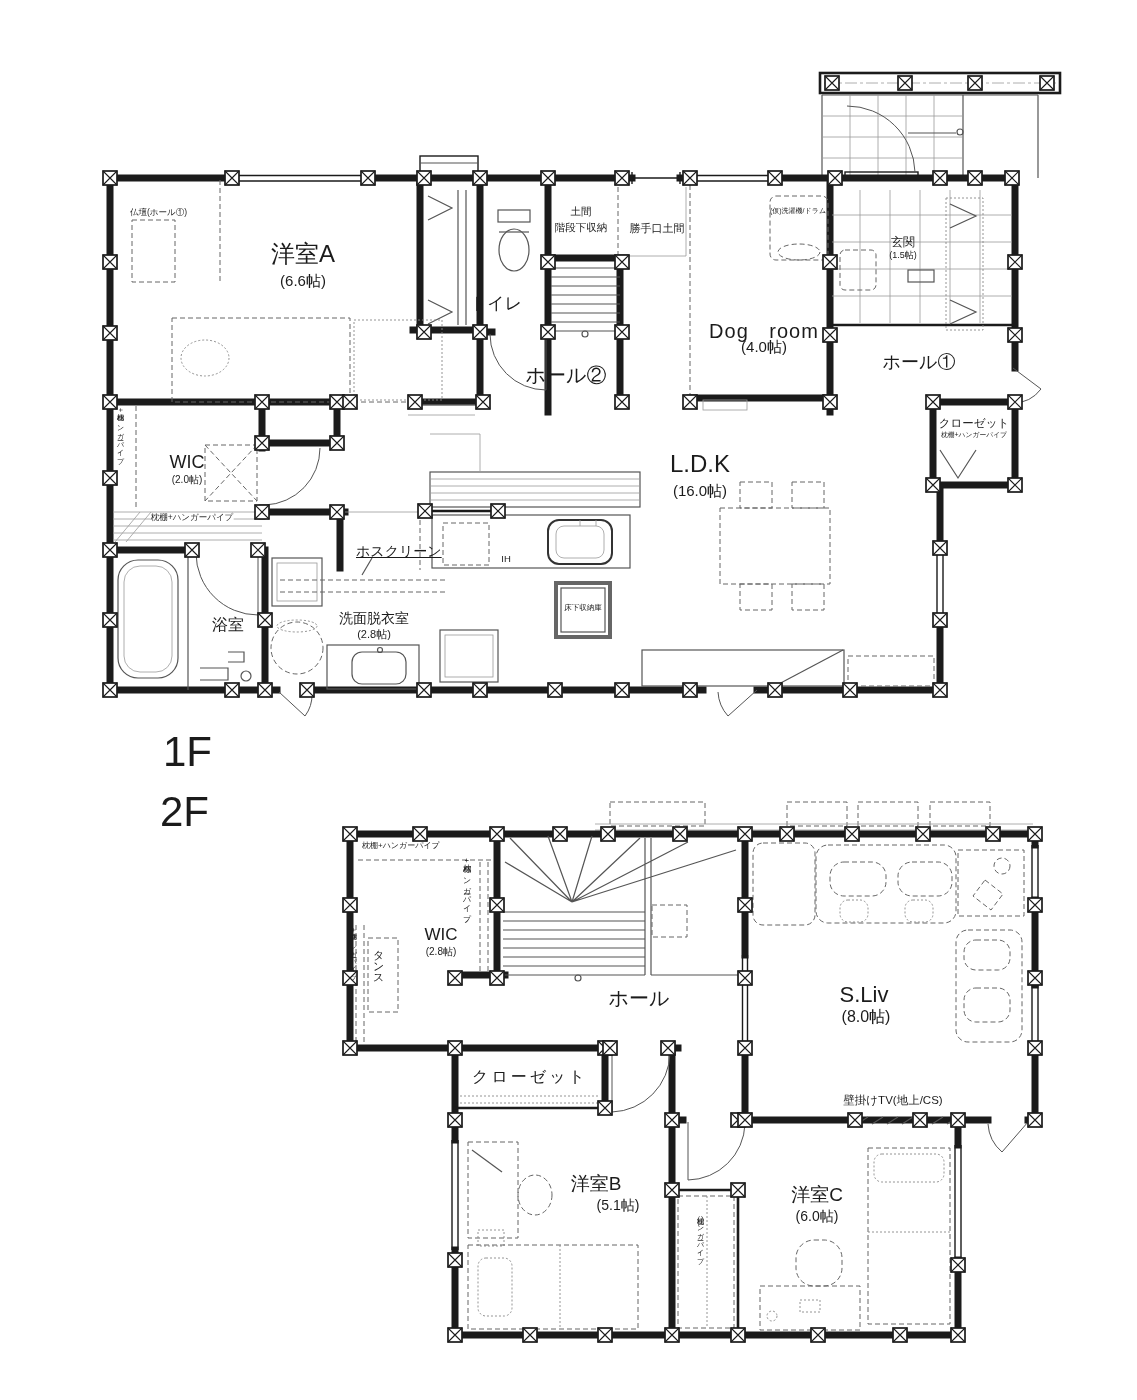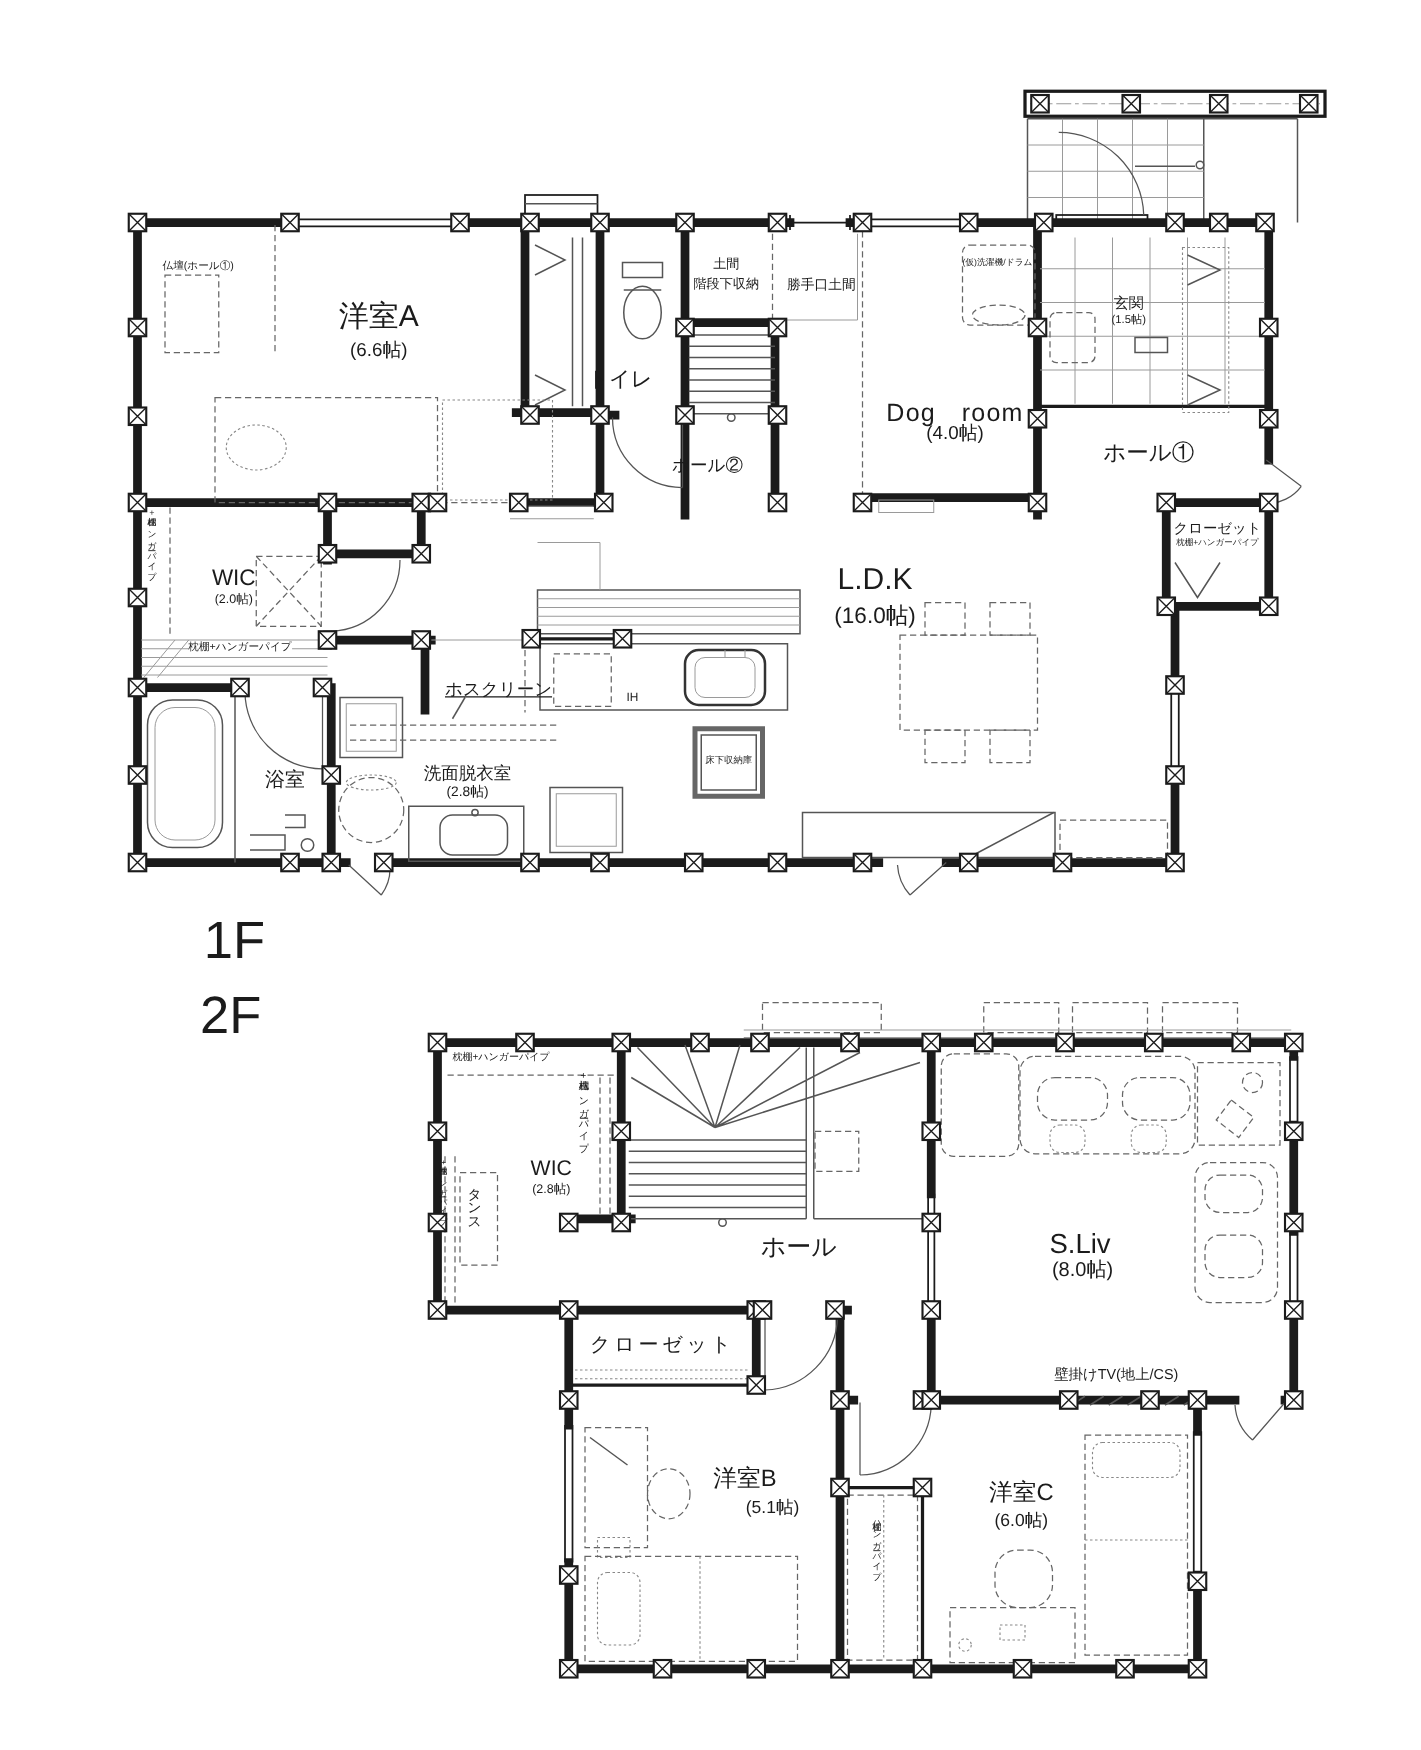--- a/index.html
+++ b/index.html
@@ -340,35 +340,35 @@
 <div class="lbl" style="left:163px;top:728px;font-size:42px;">1F</div>
 <div class="lbl" style="left:160px;top:788px;font-size:42px;">2F</div>
 
 <div class="lbl c" style="left:303px;top:240px;font-size:24px;">洋室A</div>
 <div class="lbl c" style="left:303px;top:272px;font-size:15px;">(6.6帖)</div>
 <div class="lbl" style="left:130px;top:208px;font-size:8.5px;">仏壇(ホール①)</div>
 <div class="lbl c" style="left:496px;top:294px;font-size:17px;">トイレ</div>
 <div class="lbl c" style="left:581px;top:205px;font-size:10.5px;">土間</div>
 <div class="lbl c" style="left:581px;top:221px;font-size:10.5px;">階段下収納</div>
 <div class="lbl c" style="left:657px;top:222px;font-size:11px;">勝手口土間</div>
-<div class="lbl c" style="left:566px;top:364px;font-size:14px;">ホール②</div>
+<div class="lbl c" style="left:566px;top:364px;font-size:20px;">ホール②</div>
 <div class="lbl c" style="left:764px;top:304px;font-size:20px;word-spacing:14px;letter-spacing:1px;margin-top:16px;">Dog room</div>
 <div class="lbl c" style="left:764px;top:338px;font-size:15px;">(4.0帖)</div>
 <div class="lbl c" style="left:798px;top:207px;font-size:7px;">(仮)洗濯機/ドラム</div>
 <div class="lbl c" style="left:903px;top:236px;font-size:12px;">玄関</div>
 <div class="lbl c" style="left:903px;top:250px;font-size:9px;">(1.5帖)</div>
 <div class="lbl c" style="left:919px;top:352px;font-size:18px;">ホール①</div>
 <div class="lbl c" style="left:974px;top:417px;font-size:11.5px;">クローゼット</div>
 <div class="lbl c" style="left:974px;top:431px;font-size:6.8px;">枕棚+ハンガーパイプ</div>
 <div class="lbl c" style="left:187px;top:452px;font-size:18px;">WIC</div>
 <div class="lbl c" style="left:187px;top:474px;font-size:10px;">(2.0帖)</div>
 <div class="lbl v" style="left:116px;top:408px;font-size:7px;">枕棚+ハンガーパイプ</div>
 <div class="lbl c" style="left:192px;top:513px;font-size:8.5px;background:#fff;">枕棚+ハンガーパイプ</div>
 <div class="lbl c" style="left:700px;top:450px;font-size:24px;">L.D.K</div>
-<div class="lbl c" style="left:700px;top:482px;font-size:18px;">(16.0帖)</div>
+<div class="lbl c" style="left:700px;top:482px;font-size:15px;">(16.0帖)</div>
 <div class="lbl c" style="left:466px;top:554px;font-size:9.5px;margin-left:40px;">IH</div>
 <div class="lbl" style="left:356px;top:543px;font-size:14px;text-decoration:underline;">ホスクリーン</div>
 <div class="lbl c" style="left:228px;top:616px;font-size:16px;">浴室</div>
 <div class="lbl c" style="left:374px;top:610px;font-size:14px;text-align:center;">洗面脱衣室</div>
 <div class="lbl c" style="left:374px;top:628px;font-size:11px;">(2.8帖)</div>
 <div class="lbl c" style="left:583px;top:604px;font-size:7.5px;">床下収納庫</div>
 
 <div class="lbl" style="left:362px;top:841px;font-size:8px;">枕棚+ハンガーパイプ</div>
 <div class="lbl v" style="left:462px;top:858px;font-size:8px;">枕棚+ハンガーパイプ</div>
 <div class="lbl v" style="left:350px;top:928px;font-size:6.5px;">枕棚+ハンガーパイプ</div>

